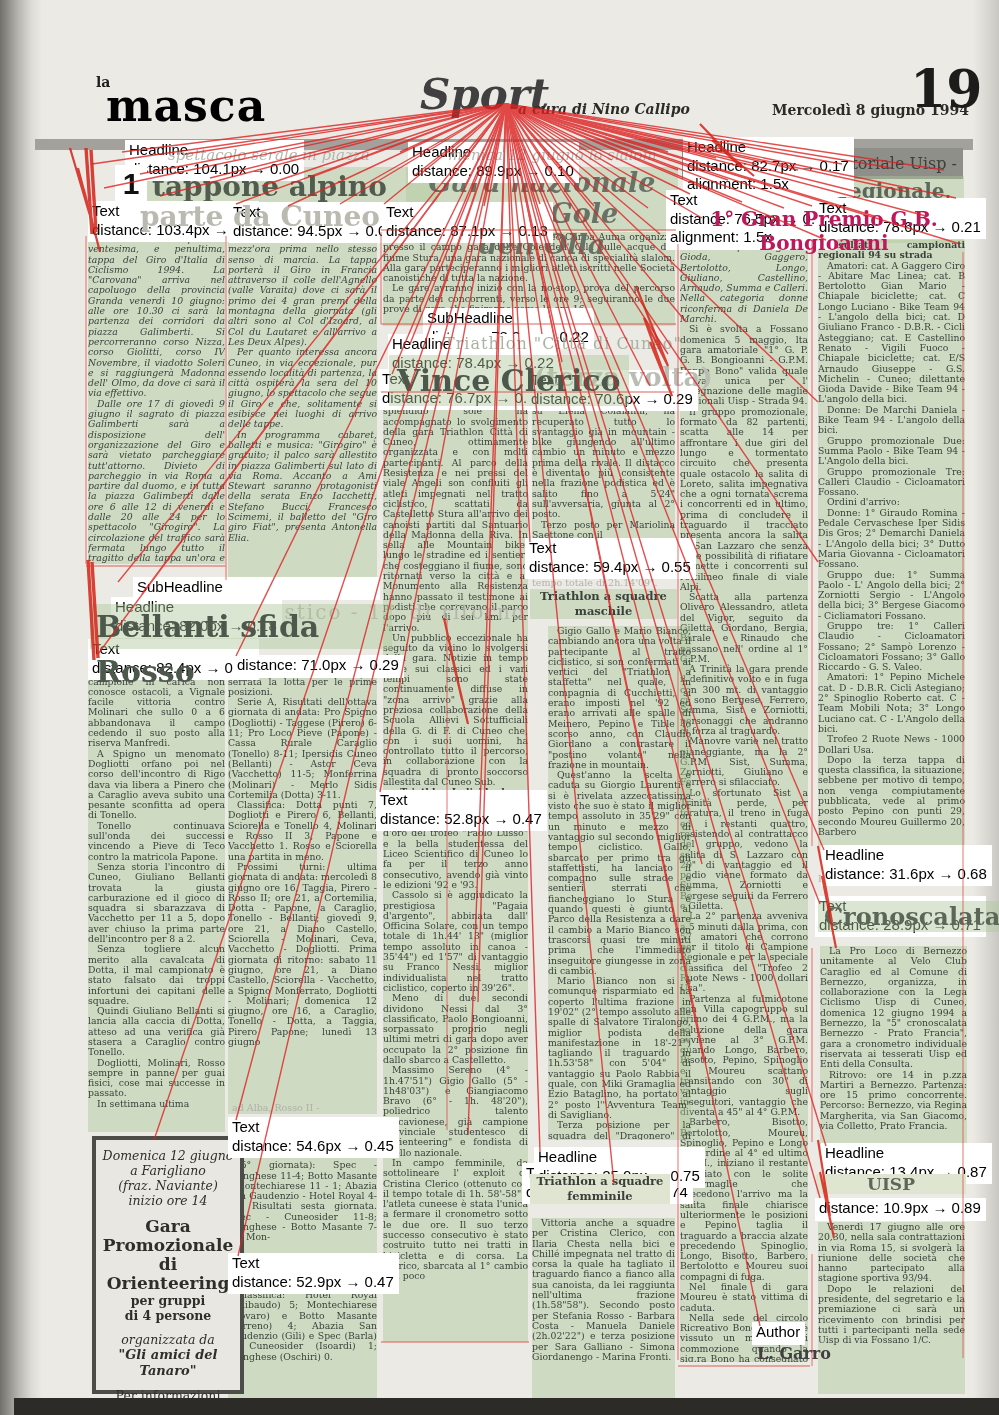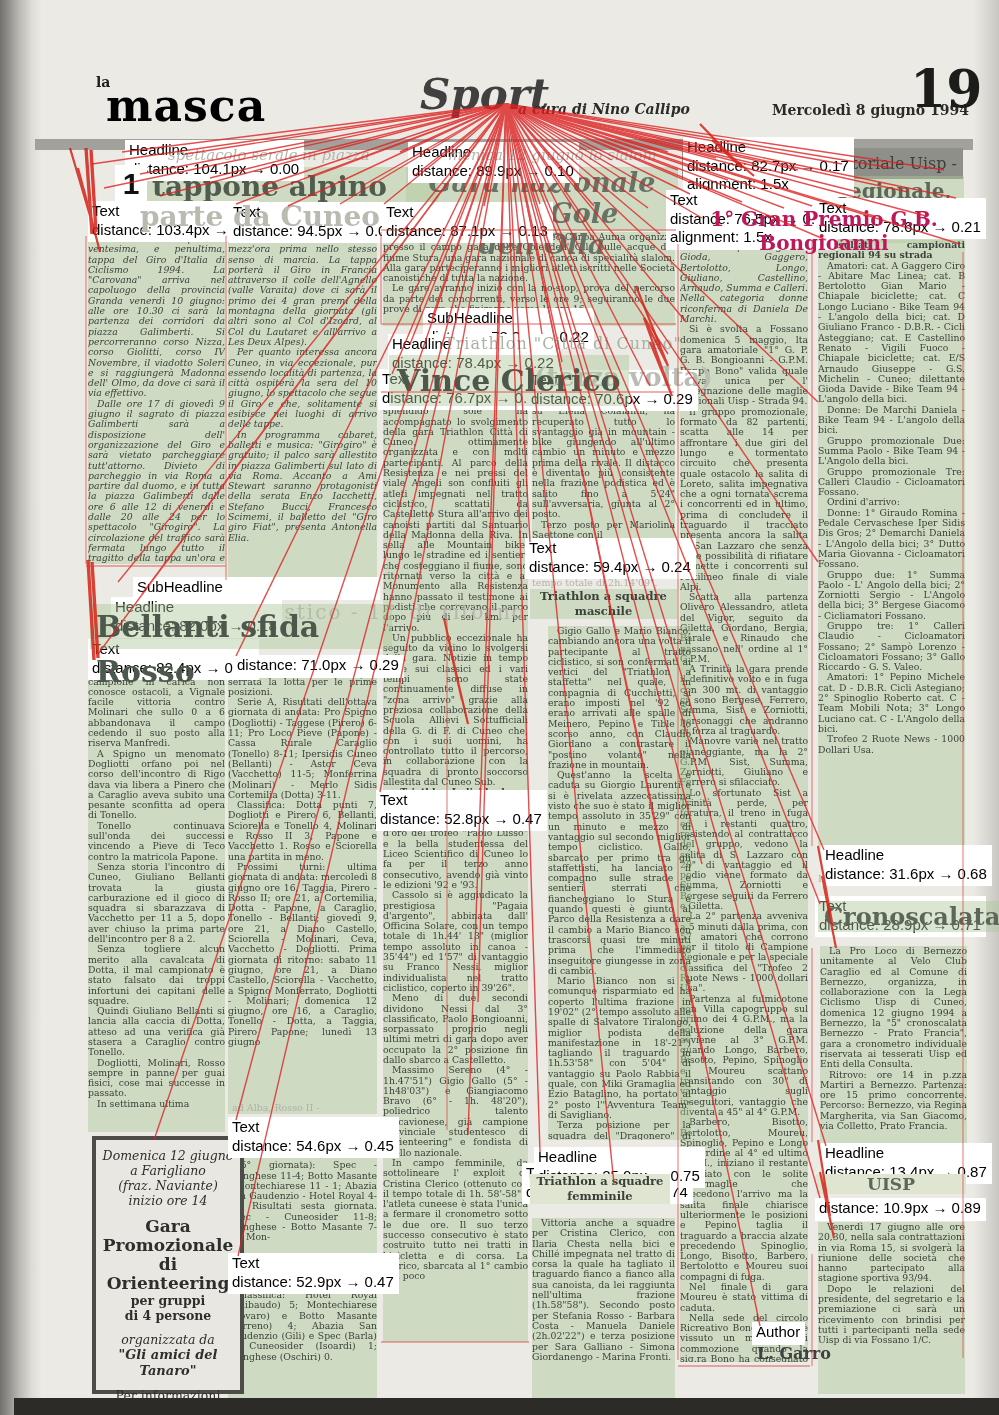--- a/index.html
+++ b/index.html
@@ -181,20 +181,21 @@
       <p class="p-n">Amatori: cat. A Gaggero Ciro - Abitare Mac Linea; cat. B Bertolotto Gian Mario - Chiapale biciclette; cat. C Longo Luciano - Bike Team 94 - L'angolo della bici; cat. D Giuliano Franco - D.B.R. - Cicli Asteggiano; cat. E Castellino Renato - Vigili Fuoco - Chiapale biciclette; cat. E/S Arnaudo Giuseppe - G.S. Michelin - Cuneo; dilettante Gioda Davide - Bike Team 94 - L'angolo della bici.</p>
       <p class="p-n">Donne: De Marchi Daniela - Bike Team 94 - L'angolo della bici.</p>
       <p class="p-n">Gruppo promozionale Due: Summa Paolo - Bike Team 94 - L'Angolo della bici.</p>
       <p class="p-n">Gruppo promozionale Tre: Calleri Claudio - Cicloamatori Fossano.</p>
       <p class="p-n">Ordini d'arrivo:</p>
       <p class="p-n">Donne: 1° Giraudo Romina - Pedale Cervaschese Iper Sidis Dis Gros; 2° Demarchi Daniela - L'Angolo della bici; 3° Dutto Maria Giovanna - Cicloamatori Fossano.</p>
       <p class="p-n">Gruppo due: 1° Summa Paolo - L' Angolo della bici; 2° Zorniotti Sergio - L'Angolo della bici; 3° Bergese Giacomo - Cicliamatori Fossano.</p>
       <p class="p-n">Gruppo tre: 1° Calleri Claudio - Cicloamatori Fossano; 2° Sampò Lorenzo - Cicloamatori Fossano; 3° Gallo Riccardo - G. S. Valeo.</p>
       <p class="p-n">Amatori: 1° Pepino Michele cat. D - D.B.R. Cicli Astegiano; 2° Spinoglio Roberto cat. C - Team Mobili Nota; 3° Longo Luciano cat. C - L'Angolo della bici.</p>
       <p class="p-n">Trofeo 2 Ruote News - 1000 Dollari Usa.</p>
+      <p class="p-n">Dopo la terza tappa di questa classifica, la situazione, sebbene per motivo di tempo, non venga compiutamente pubblicata, vede al primo posto Pepino con punti 29, secondo Moureu Guillermo 20, Barbero</p>
     </div>
   <div id="art-crono" class="col tint">
       <p class="p-n">La Pro Loco di Bernezzo unitamente al Velo Club Caraglio ed al Comune di Bernezzo, organizza, in collaborazione con la Lega Ciclismo Uisp di Cuneo, domenica 12 gi­ugno 1994 a Bernezzo, la "5" cronoscalata Bernezzo - Prato Francia", gara a cronometro individuale riservata ai tesserati Uisp ed Enti della Consulta.</p>
       <p class="p-n">Ritrovo: ore 14 in p.zza Martiri a Bernezzo. Partenza: ore 15 primo concorrente. Percorso: Bernezzo, via Regina Margherita, via San Giacomo, via Colletto, Prato Francia.</p>
     </div>
   <div id="art-festa" class="col tint">
       <p class="p-n">Venerdì 17 giugno alle ore 20,30, nella sala contrattazioni in via Roma 15, si svolgerà la riunione delle società che hanno partecipato alla stagione sportiva 93/94.</p>
       <p class="p-n">Dopo le relazioni del presidente, del segretario e la premiazione ci sarà un ricevimento con brindisi per tutti i partecipanti nella sede Uisp di via Fossano 1/C.</p>
     </div>
   <div id="art-tri1" class="col tint">
@@ -310,21 +311,21 @@
       <div class="lbl" style="left: 378px; top: 369px;">
         <div>Text</div>
         <div>distance: 76.7px → 0.23</div>
       </div>
       <div class="lbl" style="left: 527px; top: 370px;">
         <div>Text</div>
         <div>distance: 70.6px → 0.29</div>
       </div>
       <div class="lbl" style="left: 525px; top: 538px;">
         <div>Text</div>
-        <div>distance: 59.4px → 0.24</div>
+        <div>distance: 59.4px → 0.55</div>
       </div>
       <div class="lbl" style="left: 133px; top: 577px; width: 238px;">
         <div>SubHeadline</div>
       </div>
       <div class="lbl" style="left: 111px; top: 597px;">
         <div>Headline</div>
         <div>distance: 82.0px → 0.18</div>
       </div>
       <div class="lbl" style="left: 88px; top: 639px;">
         <div>Text</div>

